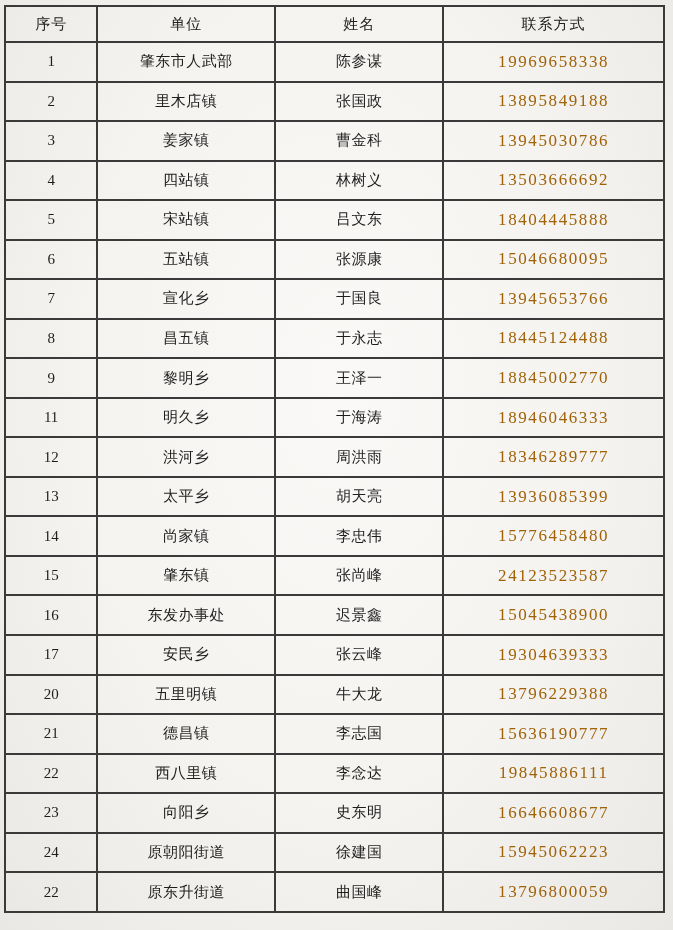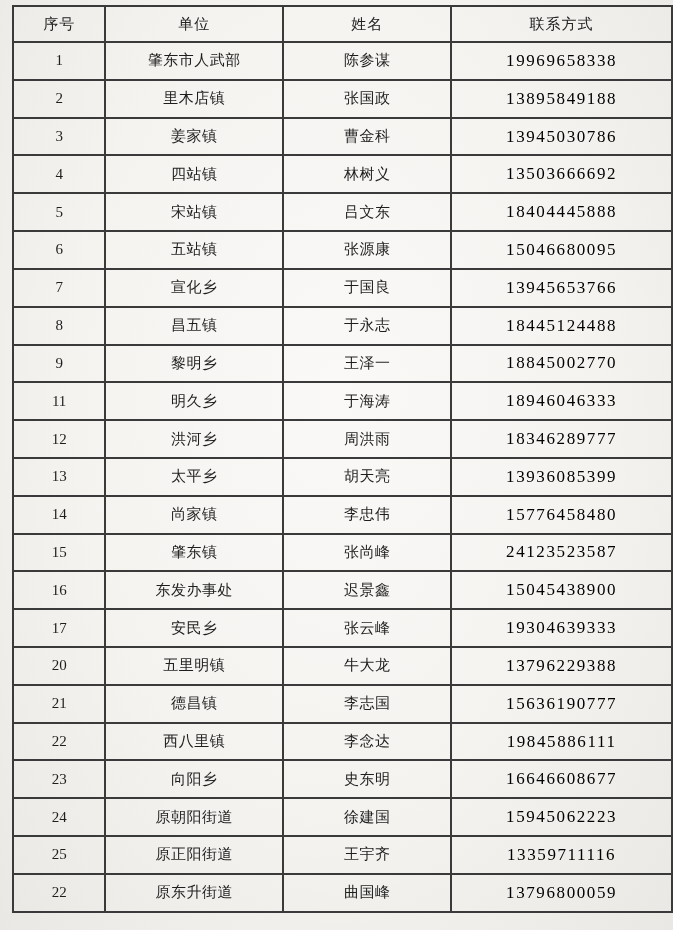--- a/index.html
+++ b/index.html
@@ -14,21 +14,21 @@
     background: radial-gradient(ellipse at 50% 42%, #faf9f7 0%, #f4f3f0 55%, #e9e8e5 100%);
     font-family: "Liberation Serif", "DejaVu Serif", serif;
     color: #1c1c1c;
   }
   .page {
     position: absolute;
     inset: 0;
   }
   table.contact-table {
     position: absolute;
-    left: 12px;
+    left: 4px;
     top: 5px;
     width: 661px;
     height: 908px;
     border-collapse: collapse;
     table-layout: fixed;
   }
   .contact-table th,
   .contact-table td {
     border: 2px solid #3a3a3a;
     text-align: center;
@@ -51,21 +51,21 @@
     color: #1e1e1e;
     letter-spacing: 0.5px;
   }
   .contact-table td.cell-no {
     font-size: 15px;
     letter-spacing: 0;
   }
   .contact-table td.cell-phone {
     font-size: 17px;
     letter-spacing: 1.6px;
-    color: #000000;
+    color: #a16207;
   }
 </style>
 </head>
 <body>
 
 <div class="page">
   <table class="contact-table">
     <colgroup>
       <col style="width:14%">
       <col style="width:27%">
@@ -201,26 +201,20 @@
           <td class="cell-name">史东明</td>
           <td class="cell-phone">16646608677</td>
         </tr>
         <tr>
           <td class="cell-no">24</td>
           <td class="cell-unit">原朝阳街道</td>
           <td class="cell-name">徐建国</td>
           <td class="cell-phone">15945062223</td>
         </tr>
         <tr>
-          <td class="cell-no">25</td>
-          <td class="cell-unit">原正阳街道</td>
-          <td class="cell-name">王宇齐</td>
-          <td class="cell-phone">13359711116</td>
-        </tr>
-        <tr>
           <td class="cell-no">22</td>
           <td class="cell-unit">原东升街道</td>
           <td class="cell-name">曲国峰</td>
           <td class="cell-phone">13796800059</td>
         </tr>
       </tbody>
   </table>
 </div>
 
 </body></html>

